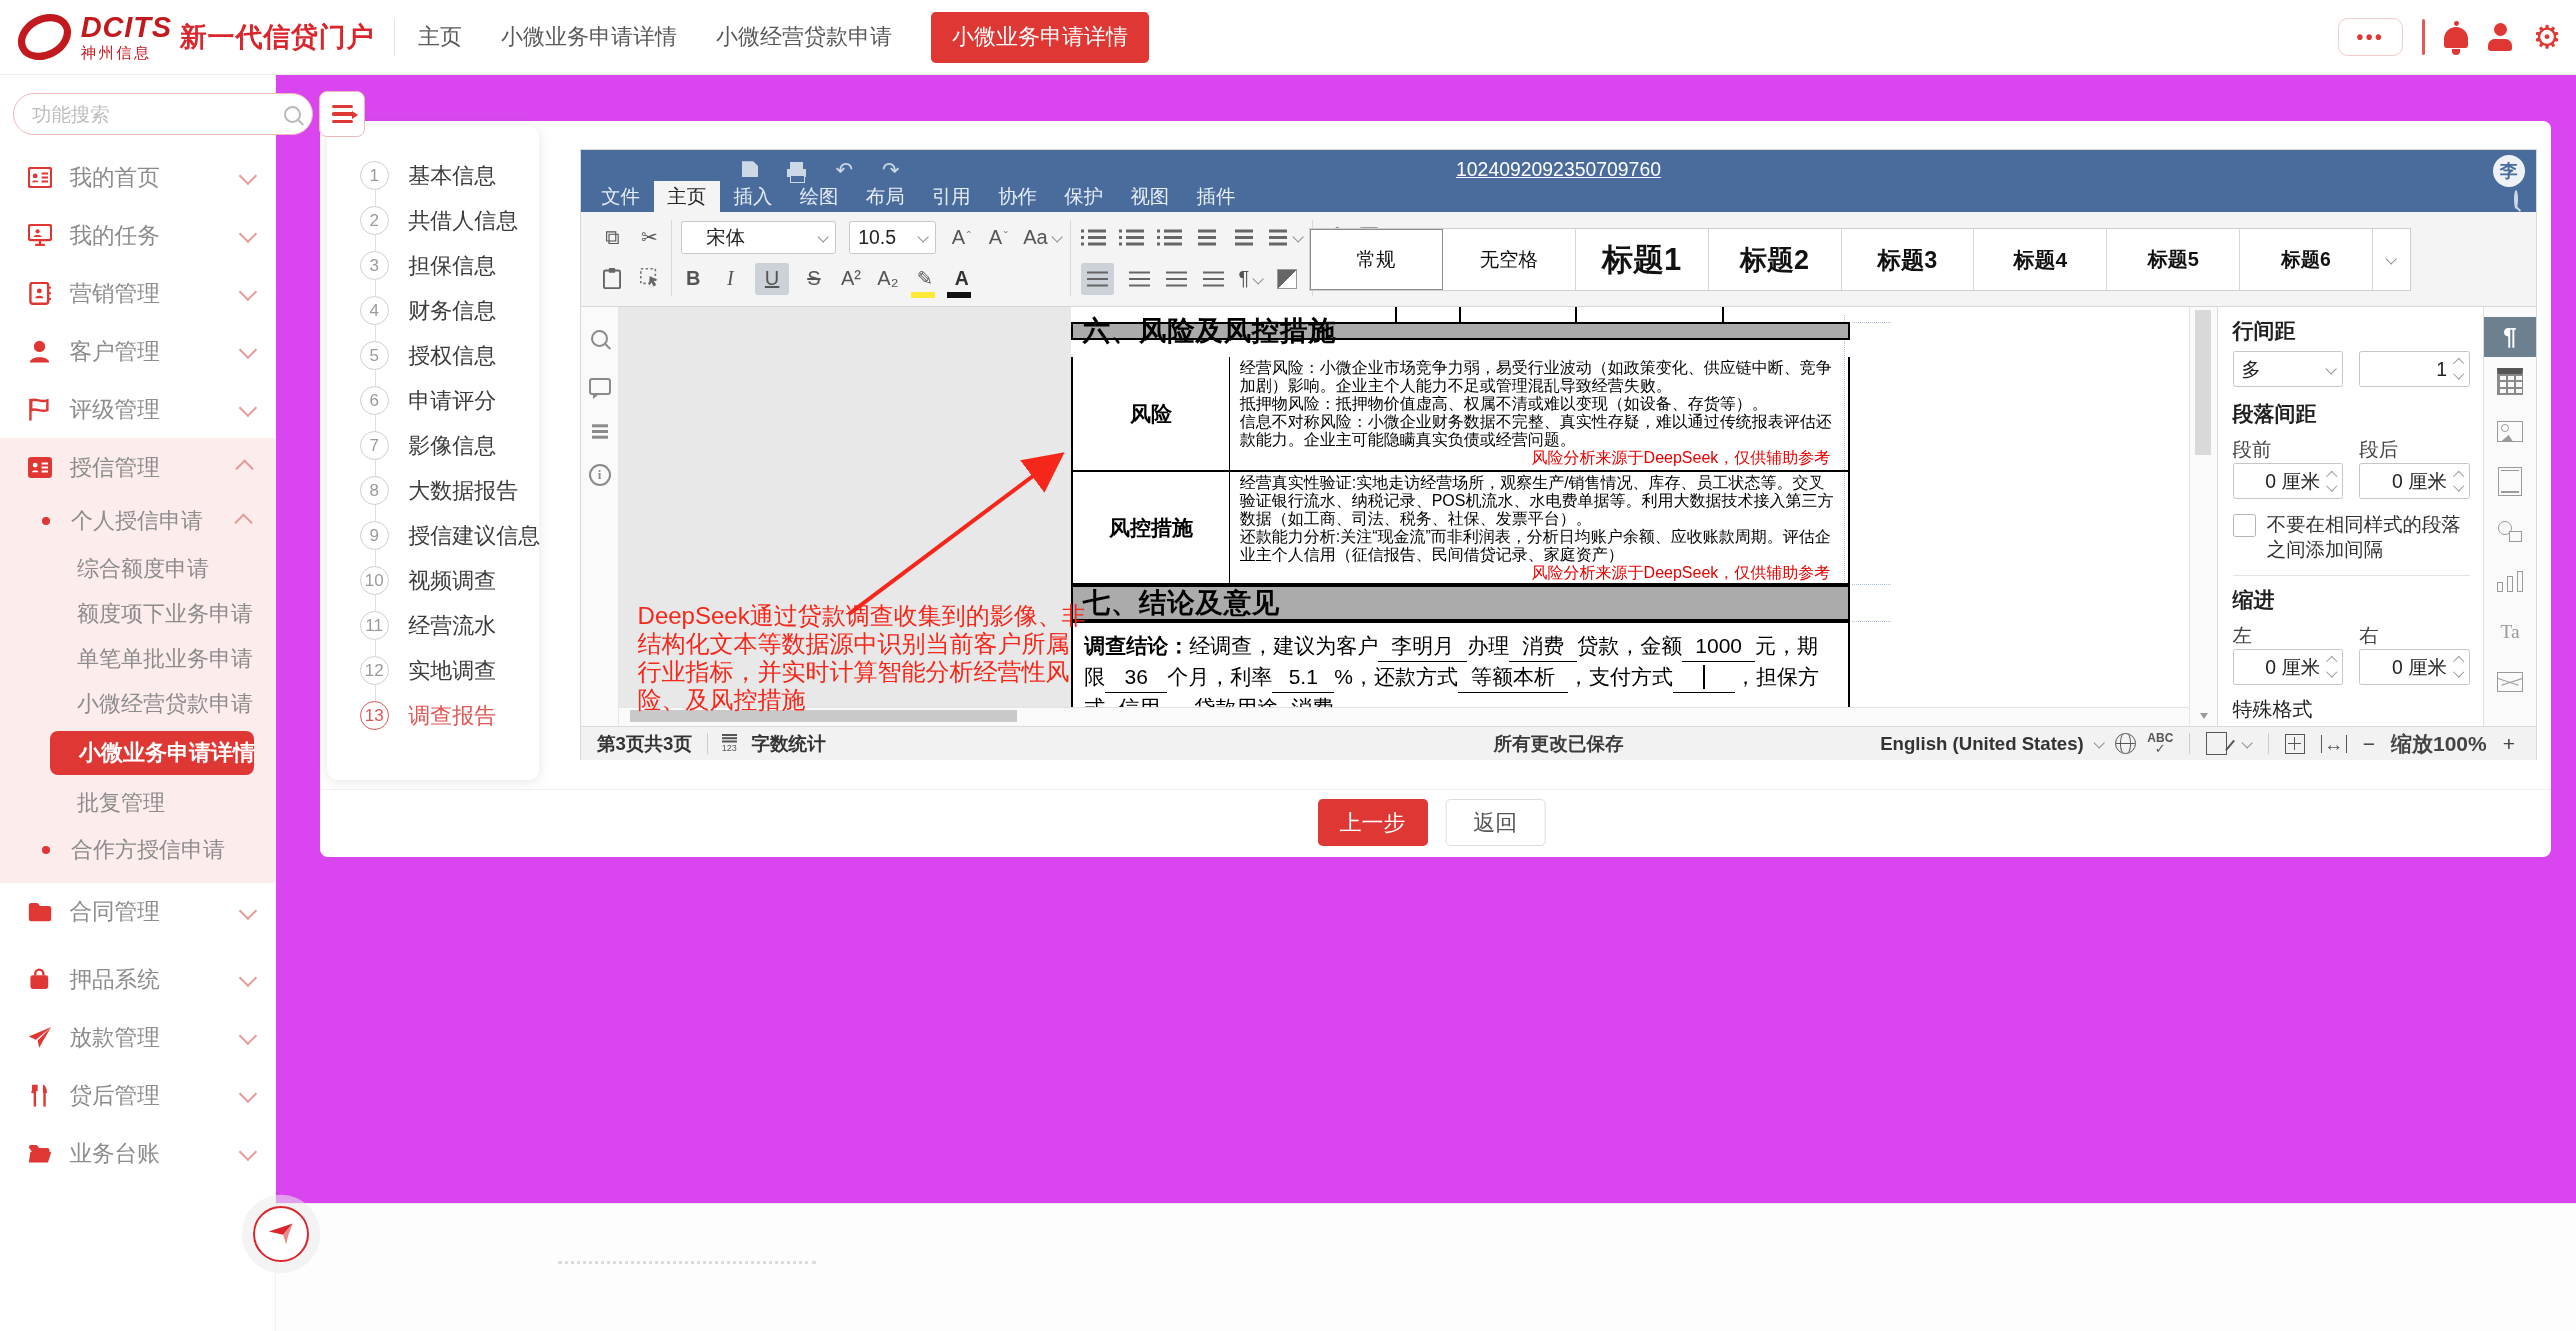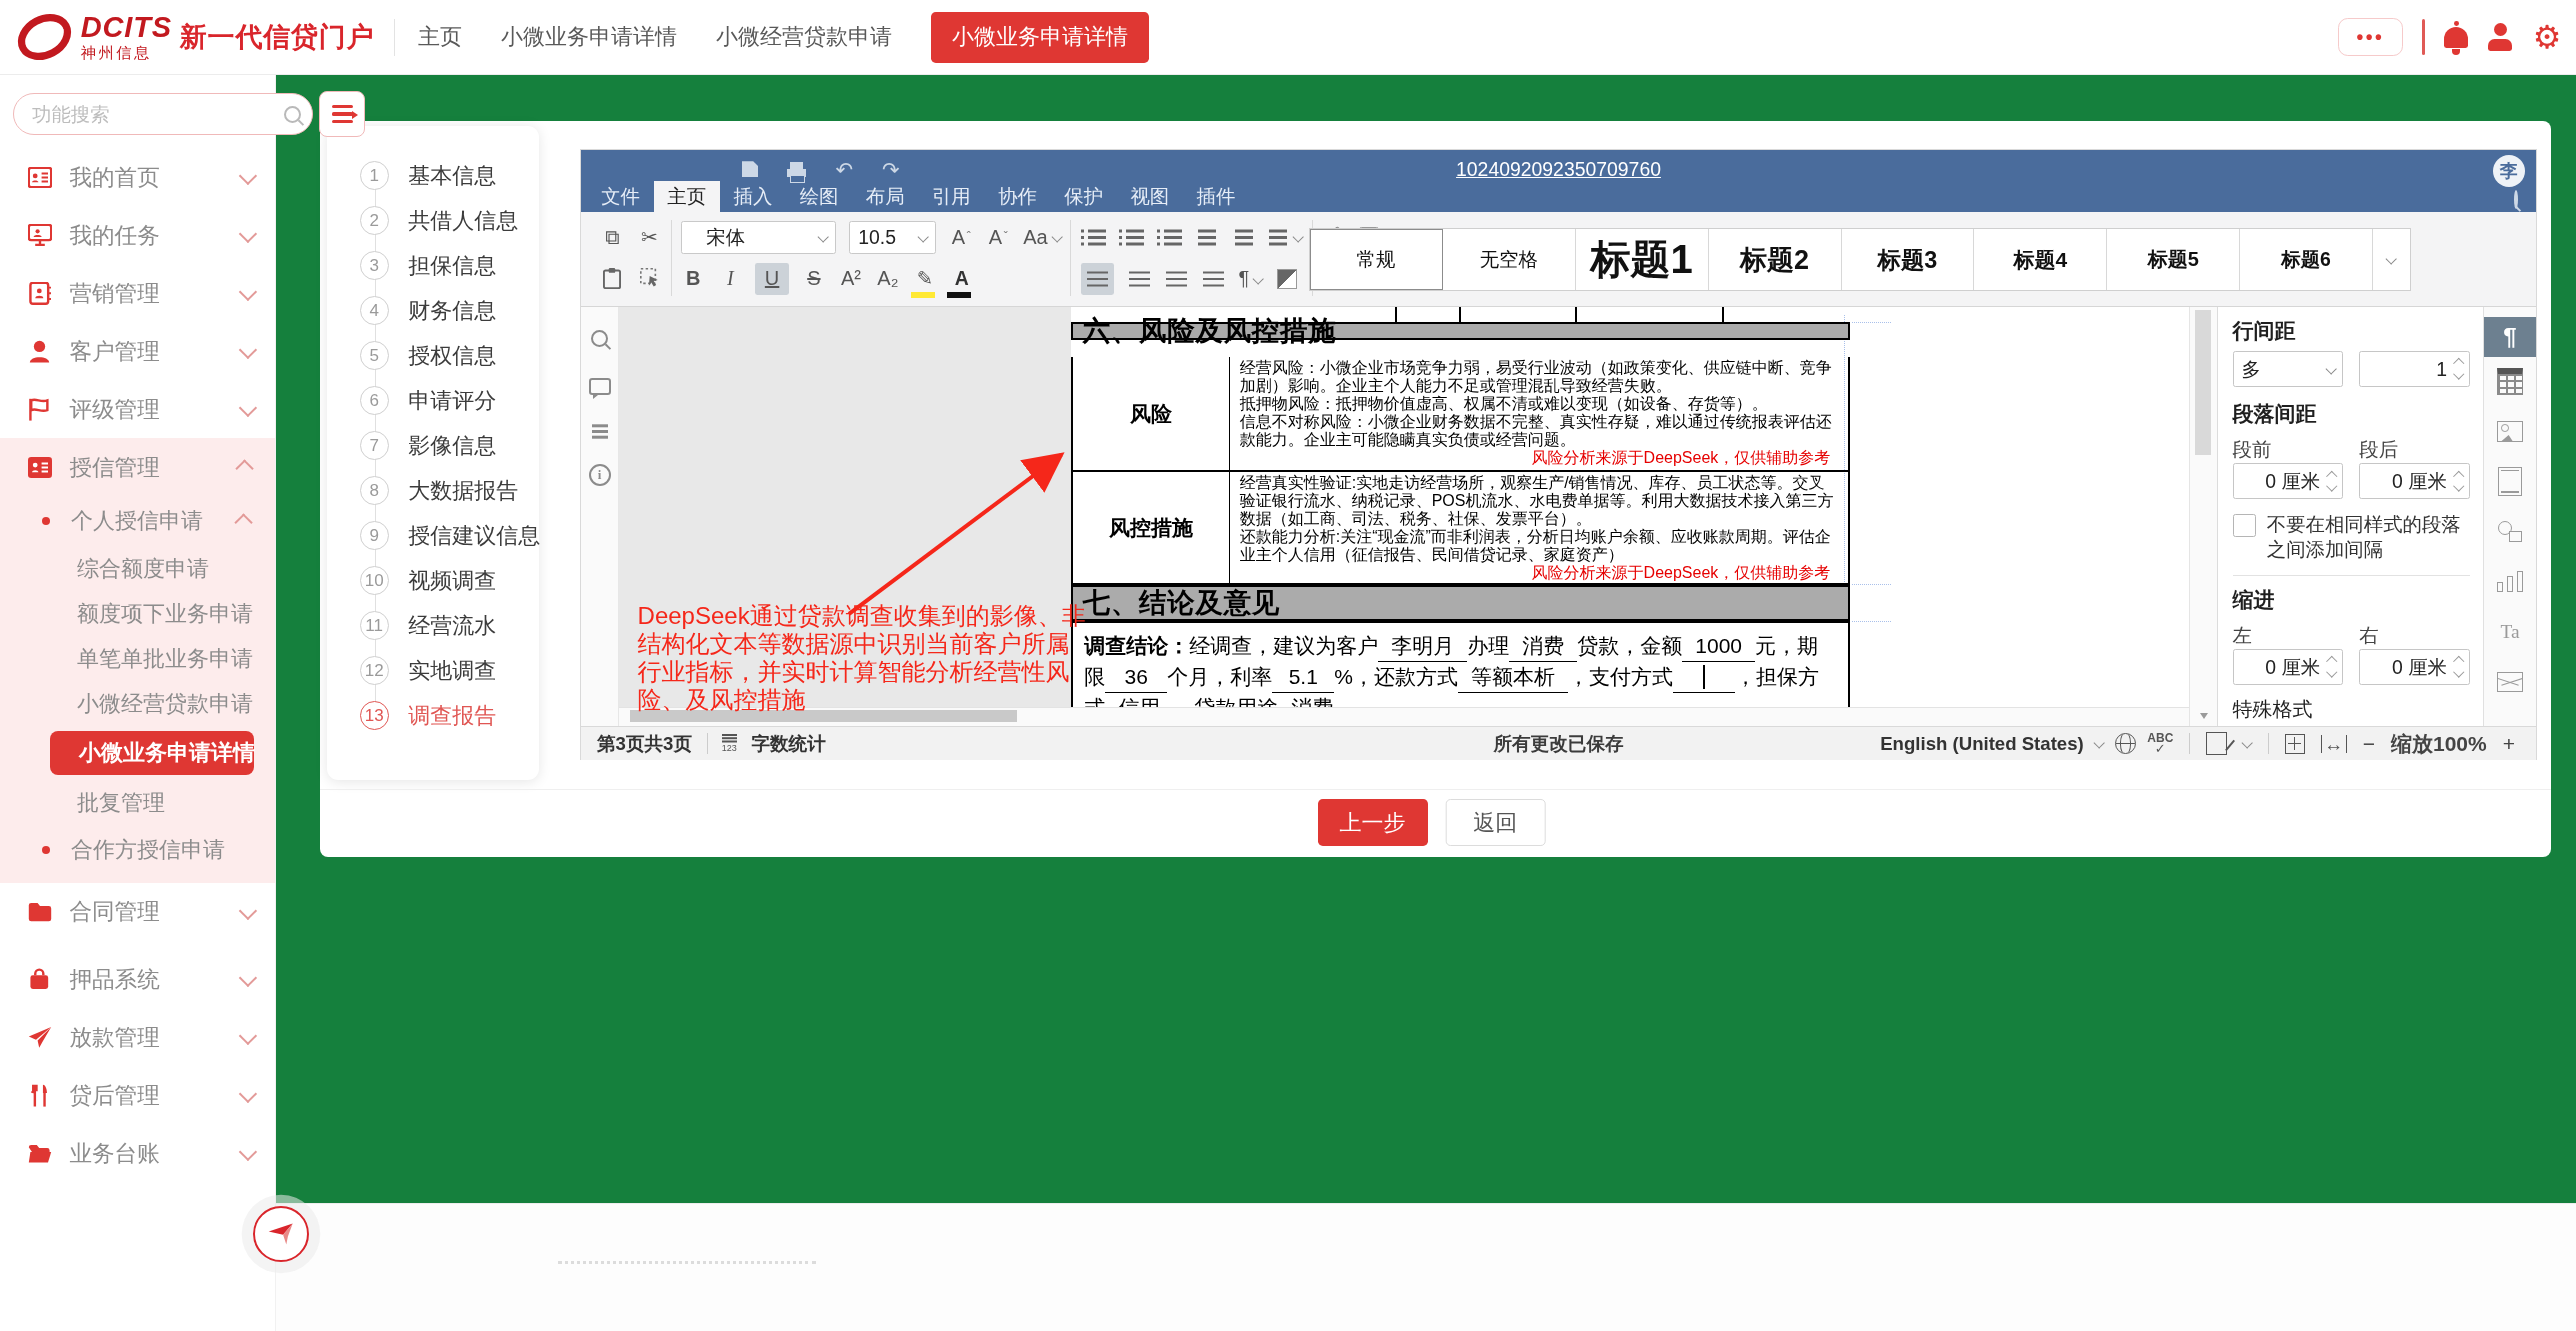--- a/index.html
+++ b/index.html
@@ -1,16 +1,16 @@
 <!DOCTYPE html>
 <html style="font-size:13px"><head>
 <meta charset="utf-8">
 <style>
   html,body{margin:0;padding:0;background:#f0f2f5;}
-  .screen{position:relative;width:2576px;height:1331px;background:#15803d;
+  .screen{position:relative;width:2576px;height:1331px;background:#d946ef;
     font-family:"Liberation Sans","DejaVu Sans",sans-serif;overflow:hidden;color:#333;}
   
   .top-header{position:absolute;top:0;left:0;right:0;height:74px;background:#fff;
     border-bottom:0.8px solid #ececec;display:flex;align-items:center;z-index:9;}
   .logo-wrap{display:flex;align-items:center;padding-left:13px;}
   .logo-swirl{width:63px;height:52px;}
   .brand-stack{margin-left:4.8px;line-height:1;}
   .brand-name{font-size:29px;font-weight:bold;font-style:italic;color:#c2191f;letter-spacing:0.8px;}
   .brand-sub{font-size:15.3px;color:#c2191f;letter-spacing:2.4px;margin-top:3.2px;}
   .product-name{font-size:27px;font-weight:bold;color:#d9252b;margin-left:8px;letter-spacing:0.8px;}
@@ -116,21 +116,21 @@
   .a-col::after{content:"";position:absolute;left:-2.4px;bottom:-3.2px;width:24px;height:6.5px;background:#111;}
   .ico-eraser{width:19.4px;height:10.5px;transform:rotate(-40deg);background:linear-gradient(90deg,#999 45%,#fff 45%);border:1.6px solid #888;border-radius:2.4px;}
   .ico-shade{width:18px;height:18px;border:1.6px solid #999;background:linear-gradient(135deg,#666 50%,#fff 50%);}
   .ico-painter{position:relative;width:11.3px;height:16px;background:#777;}
   .ico-painter::after{content:"";position:absolute;left:-4px;top:-5.7px;width:19.4px;height:4.8px;background:#999;}
   .styles-gallery{position:absolute;left:728px;right:125px;top:16px;height:61px;background:#fff;border:0.8px solid #cfcfcf;display:flex;}
   .style-cell{flex:1;border-right:0.8px solid #d8d8d8;display:flex;align-items:center;justify-content:center;
     color:#111;cursor:pointer;white-space:nowrap;overflow:hidden;}
   .style-cell.sel{outline:1.6px solid #8c8c8c;outline-offset:-1.6px;}
   .style-cell.chevcell{flex:0 0 37px;border-right:0;}
-  .fs0{font-size:19.4px;} .fs1{font-size:19.4px;} .fs2{font-size:40px;font-weight:bold;}
+  .fs0{font-size:19.4px;} .fs1{font-size:19.4px;} .fs2{font-size:31px;font-weight:bold;}
   .fs3{font-size:27px;font-weight:bold;} .fs4{font-size:23.4px;font-weight:bold;}
   .fs5{font-size:21px;font-weight:bold;} .fs6{font-size:20px;font-weight:bold;} .fs7{font-size:19.4px;font-weight:bold;}
   
   .e-body{display:flex;height:419px;background:#fff;}
   .left-strip{width:38px;background:#fafafa;border-right:0.8px solid #e7e7e7;display:flex;flex-direction:column;align-items:center;padding-top:22.6px;gap:31px;box-sizing:border-box;}
   .ico-mag.gray{border-color:#8b8b8b;} .ico-mag.gray::after{background:#8b8b8b;}
   .ico-comment{position:relative;width:18px;height:13px;border:2.4px solid #8b8b8b;border-radius:3.2px;}
   .ico-comment::after{content:"";position:absolute;left:2.4px;bottom:-6.5px;border-top:4.8px solid #8b8b8b;border-right:5.7px solid transparent;}
   .bars.gray{background:#8b8b8b;box-shadow:0 -5.7px 0 #8b8b8b,0 5.7px 0 #8b8b8b;width:16px;}
   .ico-info{width:18px;height:18px;border:2.4px solid #8b8b8b;border-radius:50%;color:#8b8b8b;font-size:13px;font-weight:bold;display:flex;align-items:center;justify-content:center;font-family:"Liberation Serif",serif;}

